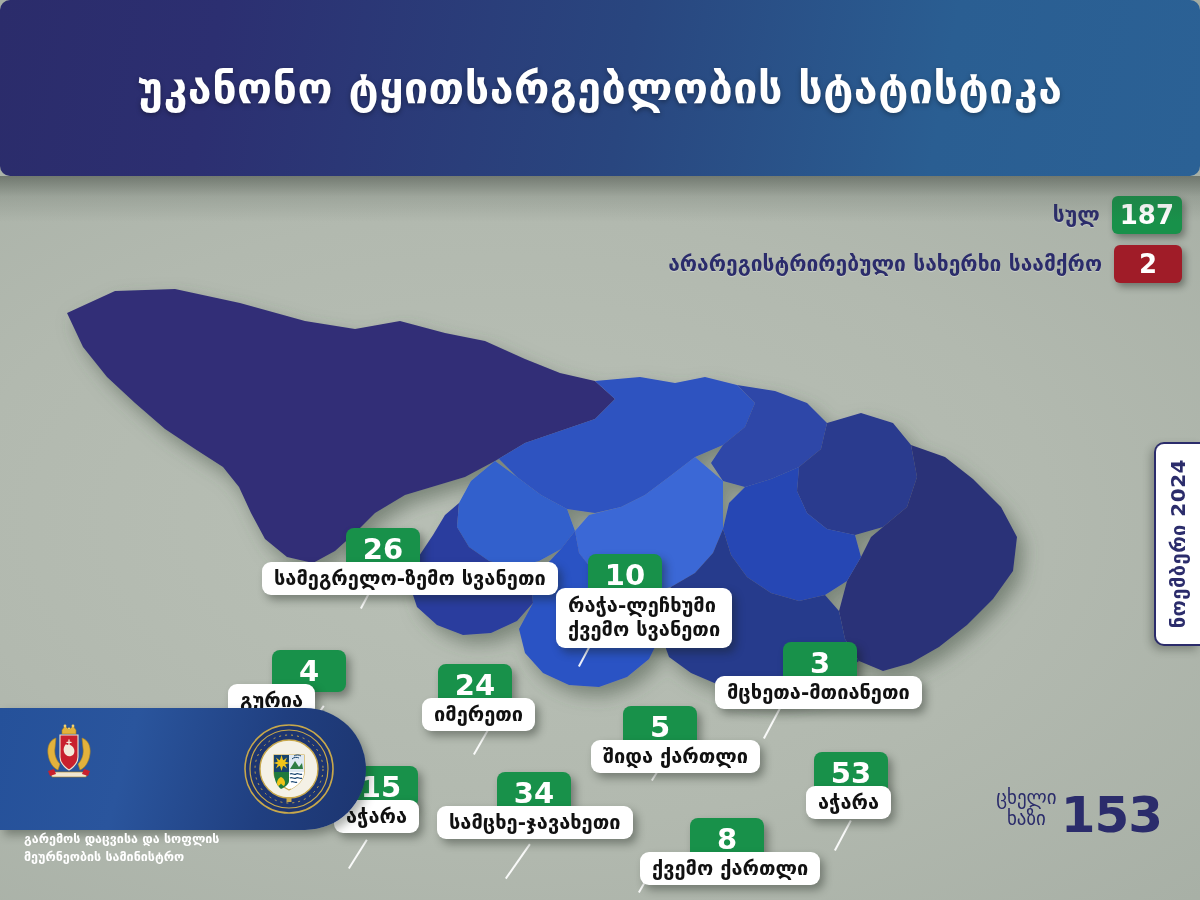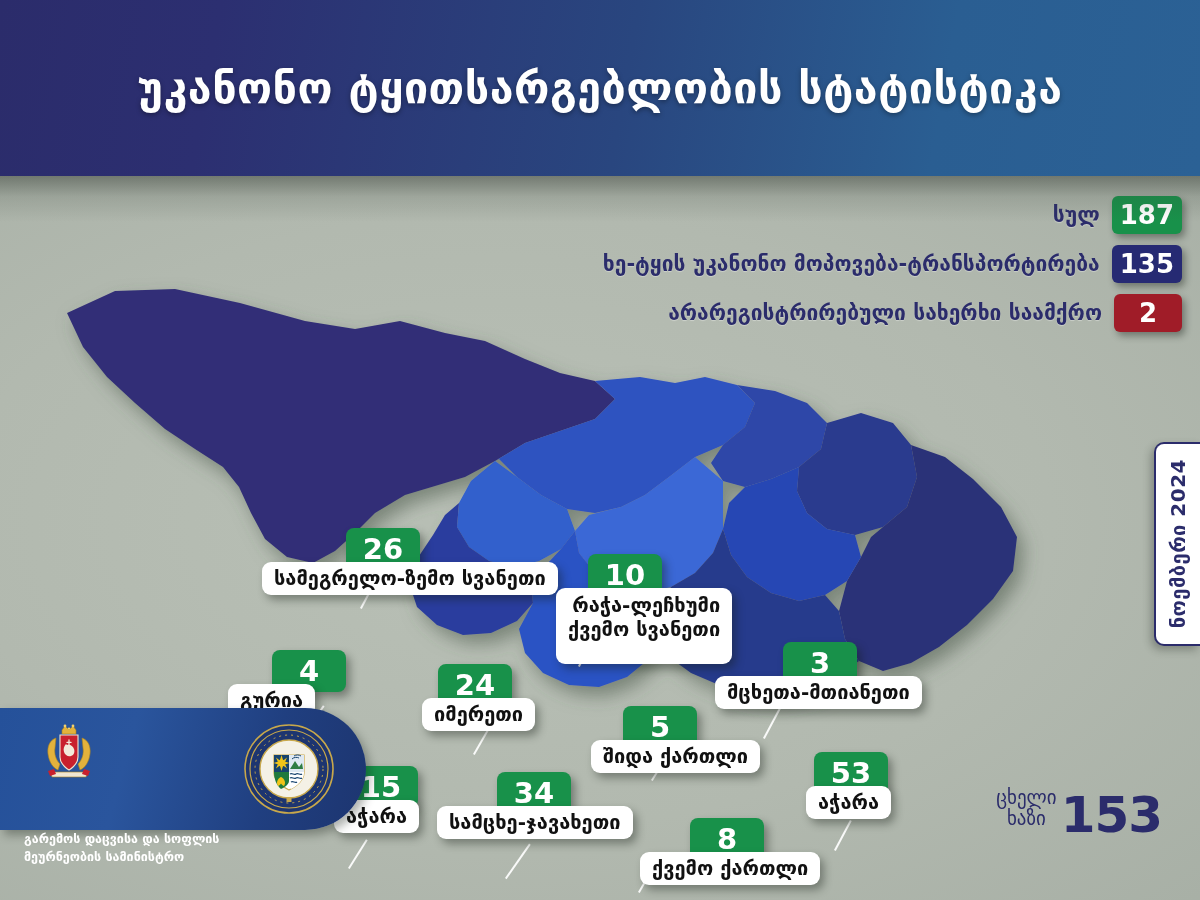--- a/index.html
+++ b/index.html
@@ -10,20 +10,21 @@
   }
   #stage{position:relative;width:1200px;height:900px;overflow:hidden;
     background:radial-gradient(120% 90% at 42% 58%, #b9c0b6 0%, #b2b9af 38%, #a7afa5 70%, #9fa89d 100%);
   }
 
   
   #header{
     position:absolute;left:0;top:0;width:1200px;height:176px;
     background:linear-gradient(100deg,#2b2c6b 0%,#2c2f71 18%,#29467f 52%,#2a5e92 78%,#2b6195 100%);
     z-index:30;
+    border-radius:10px;
   }
   #header-shadow{
     position:absolute;left:0;top:176px;width:1200px;height:46px;z-index:29;
     background:linear-gradient(to bottom, rgba(30,38,30,.42) 0%, rgba(60,70,60,.16) 45%, rgba(90,100,90,0) 100%);
   }
   #title{
     position:absolute;left:0;top:0;width:1200px;height:176px;
     display:flex;align-items:center;justify-content:center;
     color:#fff;font-size:43px;font-weight:700;letter-spacing:.5px;
     text-shadow:0 2px 5px rgba(0,0,0,.35);
@@ -59,21 +60,21 @@
     box-shadow:4px 5px 8px rgba(20,28,20,.40);
     z-index:2;
   }
   .marker .name{
     position:absolute;top:34px;left:0;
     background:#fff;border-radius:9px;padding:4px 12px 5px 12px;
     color:#111;font-size:20px;font-weight:700;white-space:pre;line-height:1.22;
     box-shadow:4px 5px 8px rgba(20,28,20,.38);
     z-index:3;
   }
-  .marker .name.two{padding:5px 12px 22px 12px;text-align:right;}
+  .marker .name.two{padding:5px 12px 6px 12px;text-align:left;}
   .leader{position:absolute;z-index:19;height:0;border-top:2px solid #ffffff;
     transform-origin:0 0;opacity:.92;}
 
   
   #date-tab{
     position:absolute;right:0;top:442px;width:44px;height:200px;z-index:25;
     background:#fff;border:2px solid #2b2c6b;border-right:none;
     border-radius:10px 0 0 10px;
     display:flex;align-items:center;justify-content:center;
     box-shadow:-3px 4px 8px rgba(20,28,20,.30);
@@ -225,24 +226,20 @@
       <div class="name">ქვემო ქართლი</div>
     </div>
   </div>
 
   <div id="legend">
     <div class="legend-row">
       <div class="legend-label">სულ</div>
       <div class="legend-badge" style="background:#18914a;">187</div>
     </div>
     <div class="legend-row">
-      <div class="legend-label">ხე-ტყის უკანონო  მოპოვება-ტრანსპორტირება</div>
-      <div class="legend-badge" style="background:#262a73;">135</div>
-    </div>
-    <div class="legend-row">
       <div class="legend-label">არარეგისტრირებული სახერხი საამქრო</div>
       <div class="legend-badge" style="background:#a01c28;">2</div>
     </div>
   </div>
 
   <div id="date-tab">
     <span>ნოემბერი 2024</span>
   </div>
 
   <div id="ministry">

